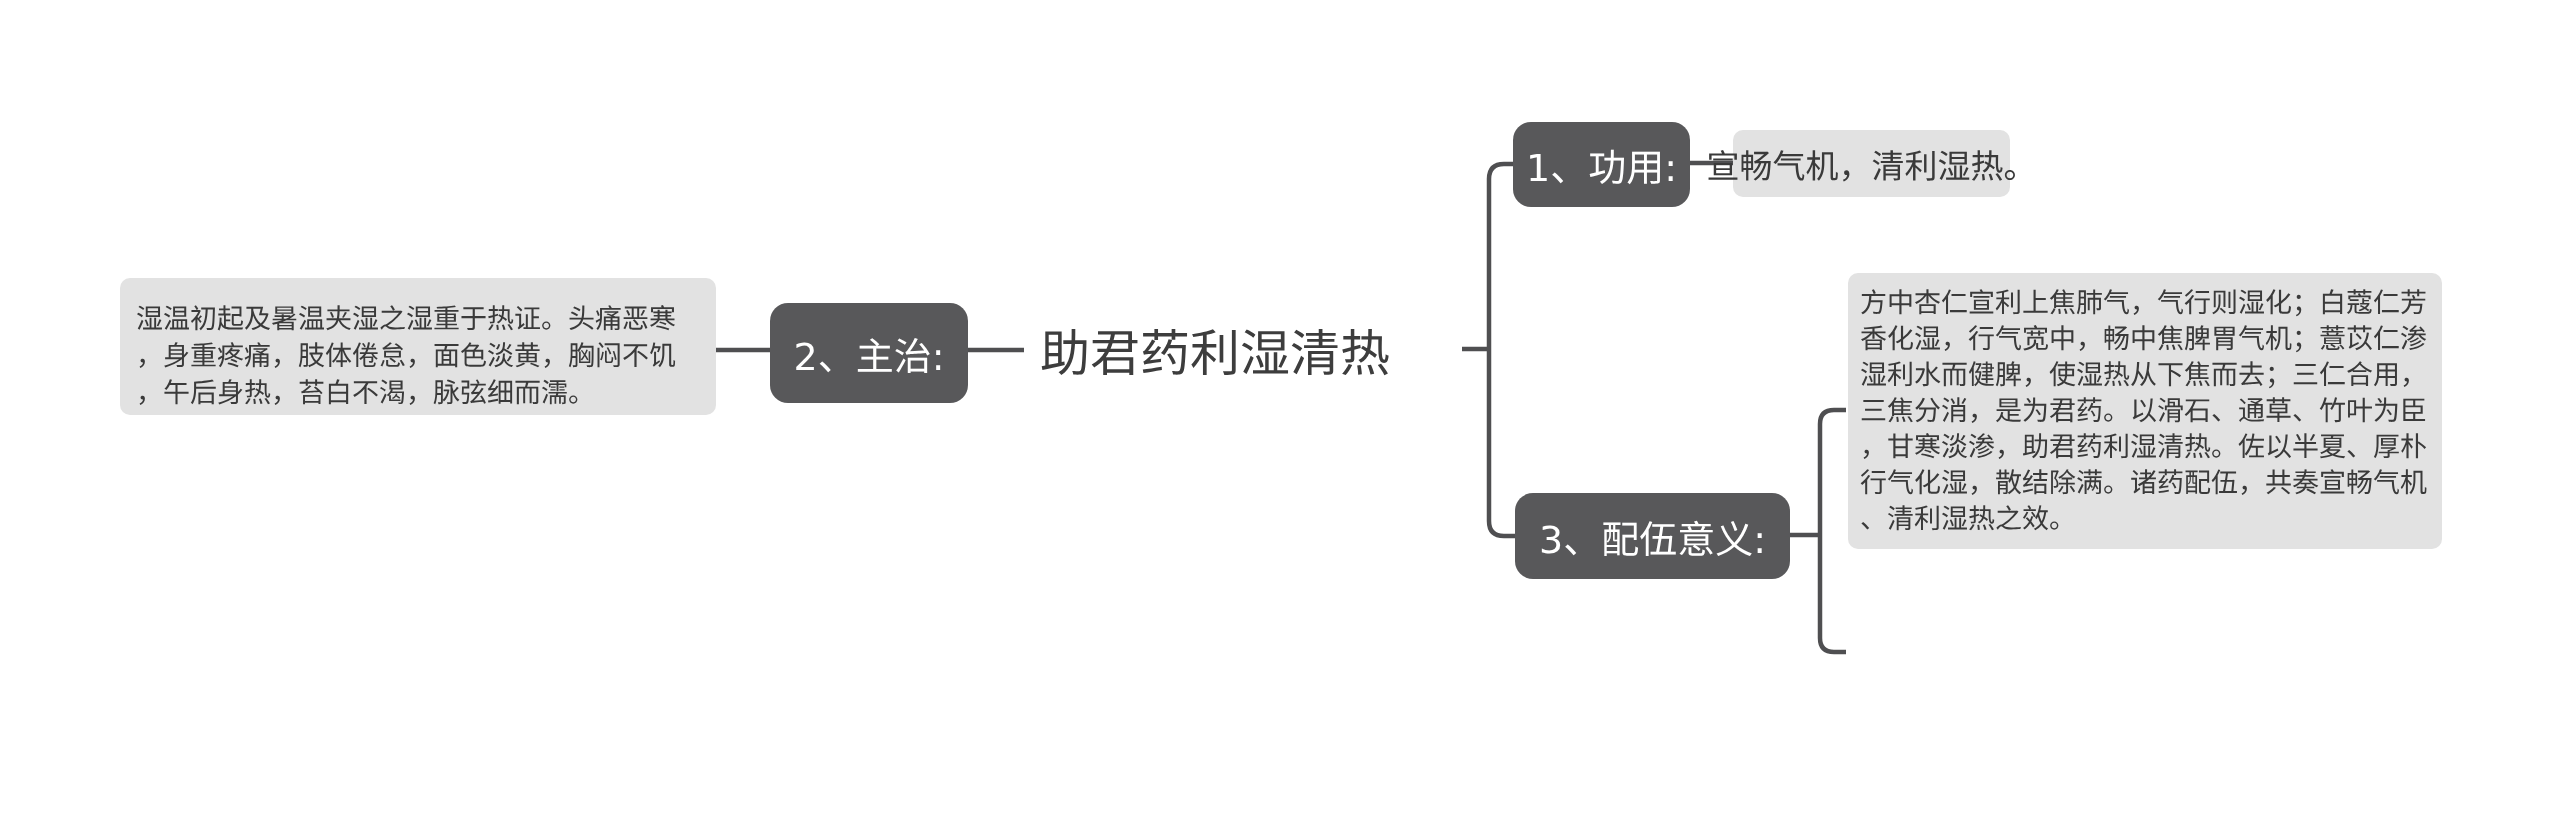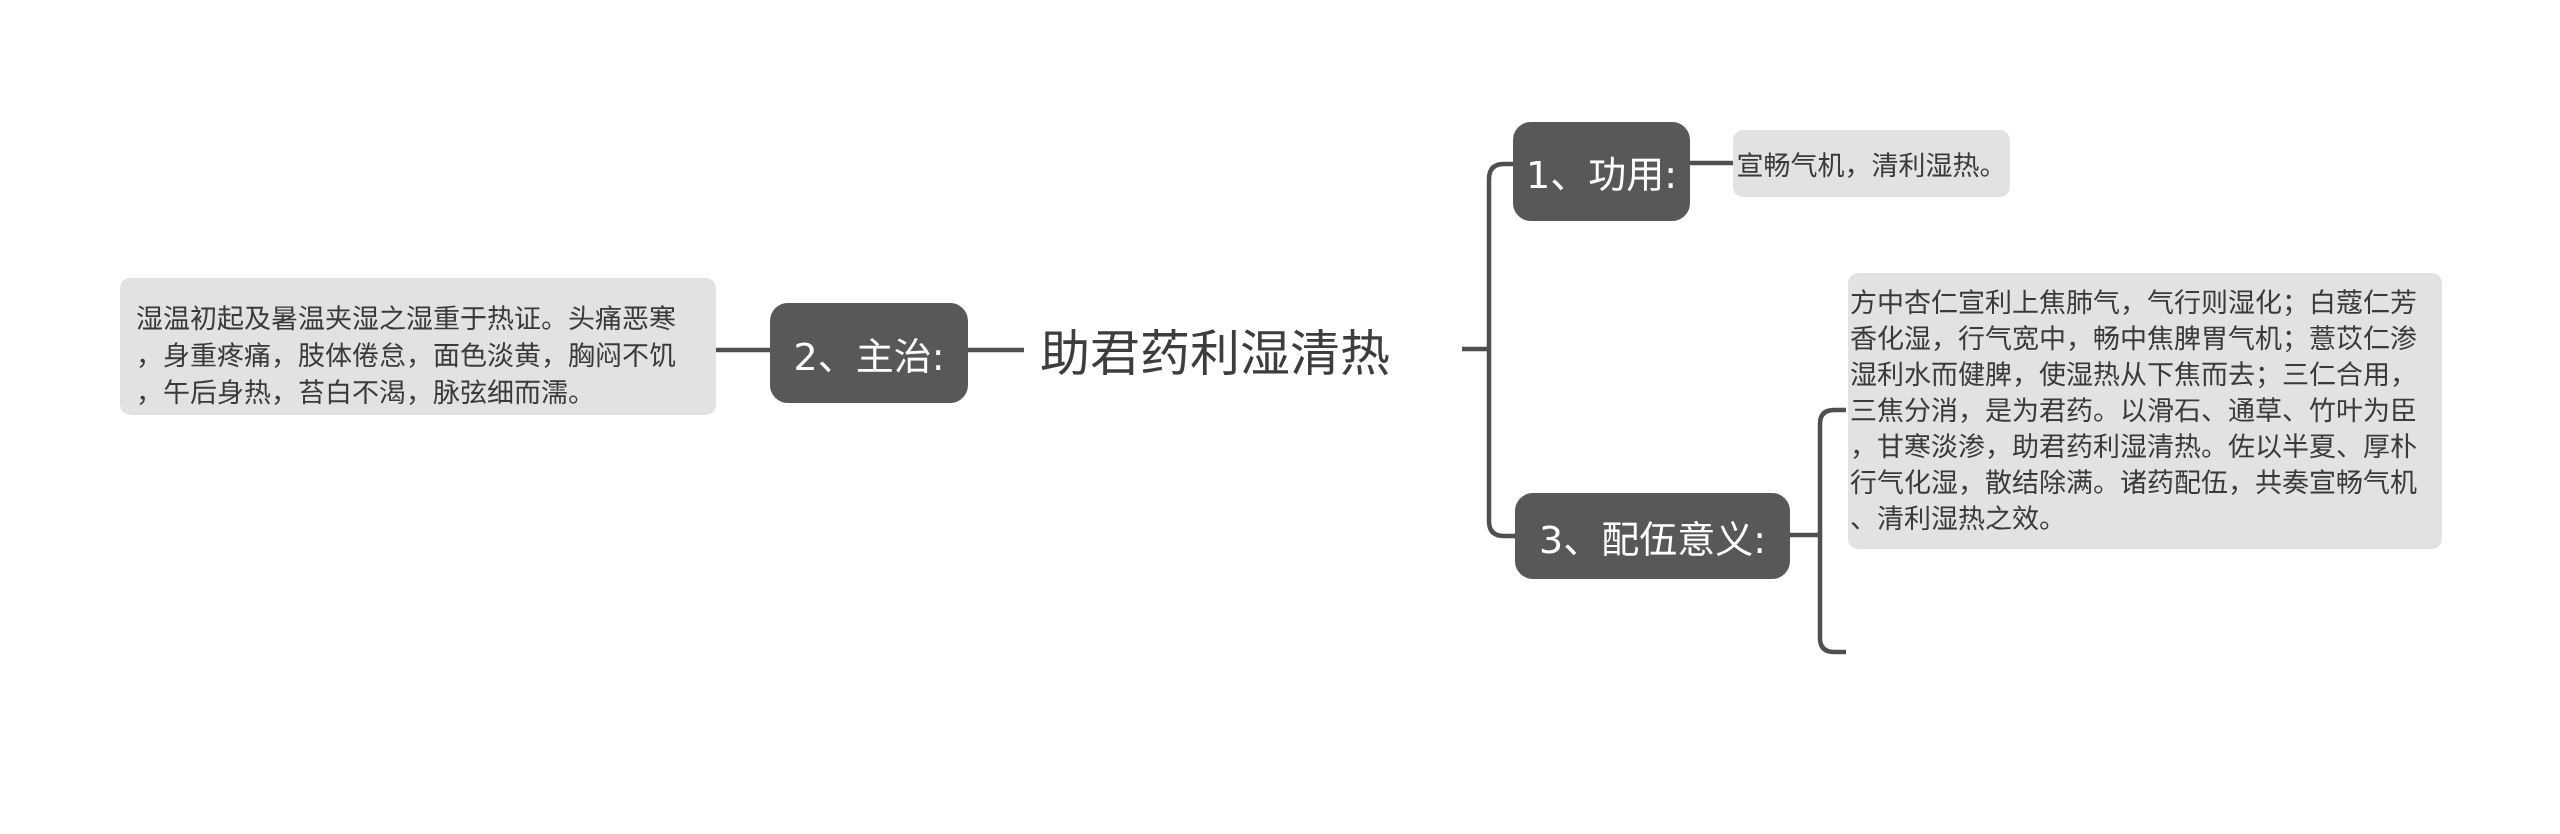--- a/index.html
+++ b/index.html
@@ -48,43 +48,43 @@
     position: absolute;
     display: flex;
     align-items: center;
     justify-content: center;
     background: var(--node-bg);
     color: var(--node-text);
     border-radius: 18px;
     font-size: 38px;
     white-space: nowrap;
   }
-  .node-gongyong { left: 1513px; top: 122px; width: 177px; height: 99px; }
+  .node-gongyong { left: 1513px; top: 122px; width: 177px; height: 85px; }
   .node-zhuzhi   { left: 770px;  top: 303px; width: 198px; height: 100px; }
   .node-peiwu    { left: 1515px; top: 493px; width: 275px; height: 86px; }
   .leaf-box {
     position: absolute;
     background: var(--leaf-bg);
     color: var(--leaf-text);
     border-radius: 10px;
   }
   .leaf-zhuzhi {
     left: 120px; top: 278px; width: 596px; height: 137px;
     padding: 22px 16px;
     font-size: 27px; line-height: 37px;
     word-break: break-all; line-break: anywhere;
   }
   .leaf-gongyong {
     left: 1733px; top: 130px; width: 277px; height: 67px;
     display: flex; align-items: center; justify-content: center;
-    font-size: 27px; white-space: nowrap;
+    font-size: 33px; white-space: nowrap;
   }
   .leaf-peiwu-main {
     left: 1848px; top: 273px; width: 594px; height: 276px;
-    padding: 12px 2px;
+    padding: 12px 12px;
     font-size: 27px; line-height: 36px;
     word-break: break-all; line-break: anywhere;
   }
   .leaf-peiwu-summary {
     left: 1848px; top: 612px; width: 500px; height: 98px;
     padding: 13px 16px;
     font-size: 24px; line-height: 36px;
     word-break: break-all; line-break: anywhere;
   }
 </style>

